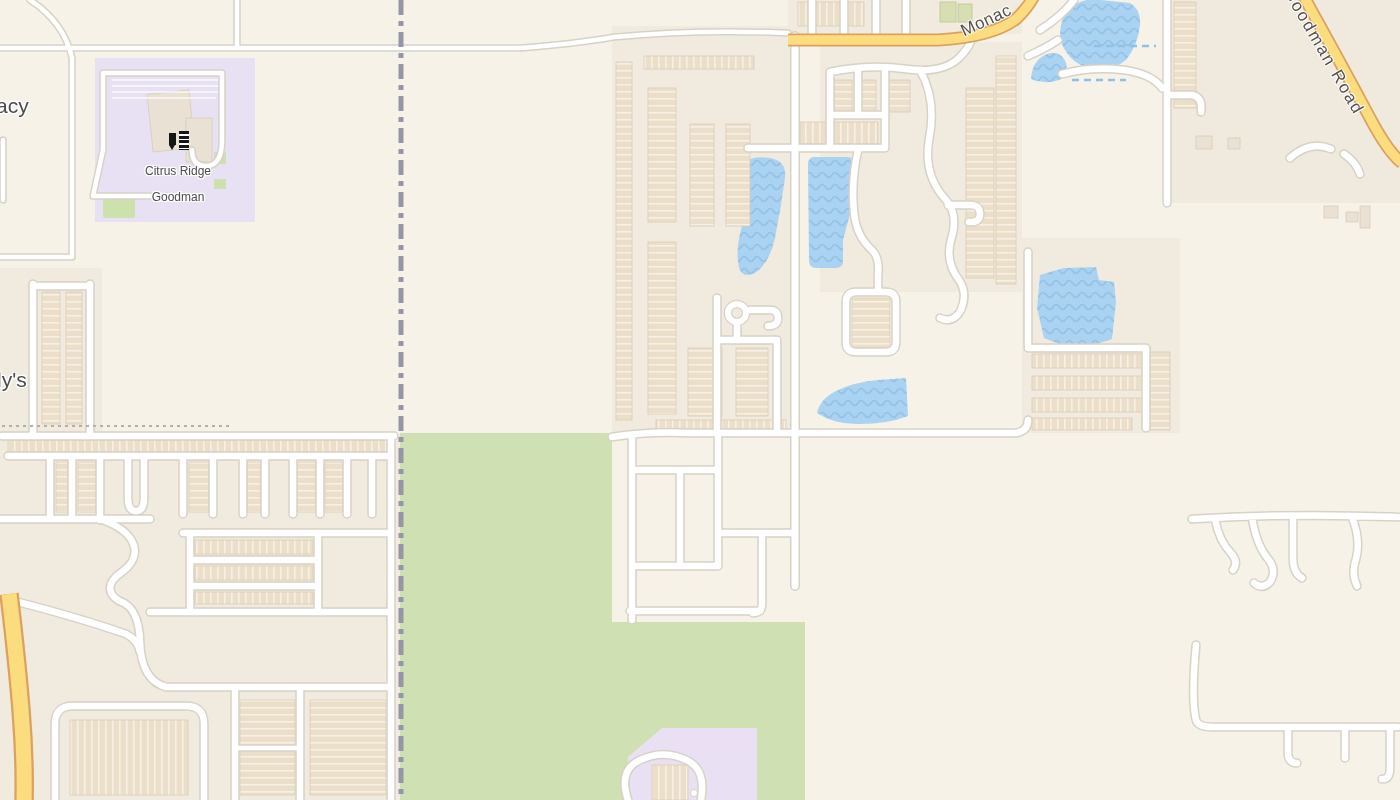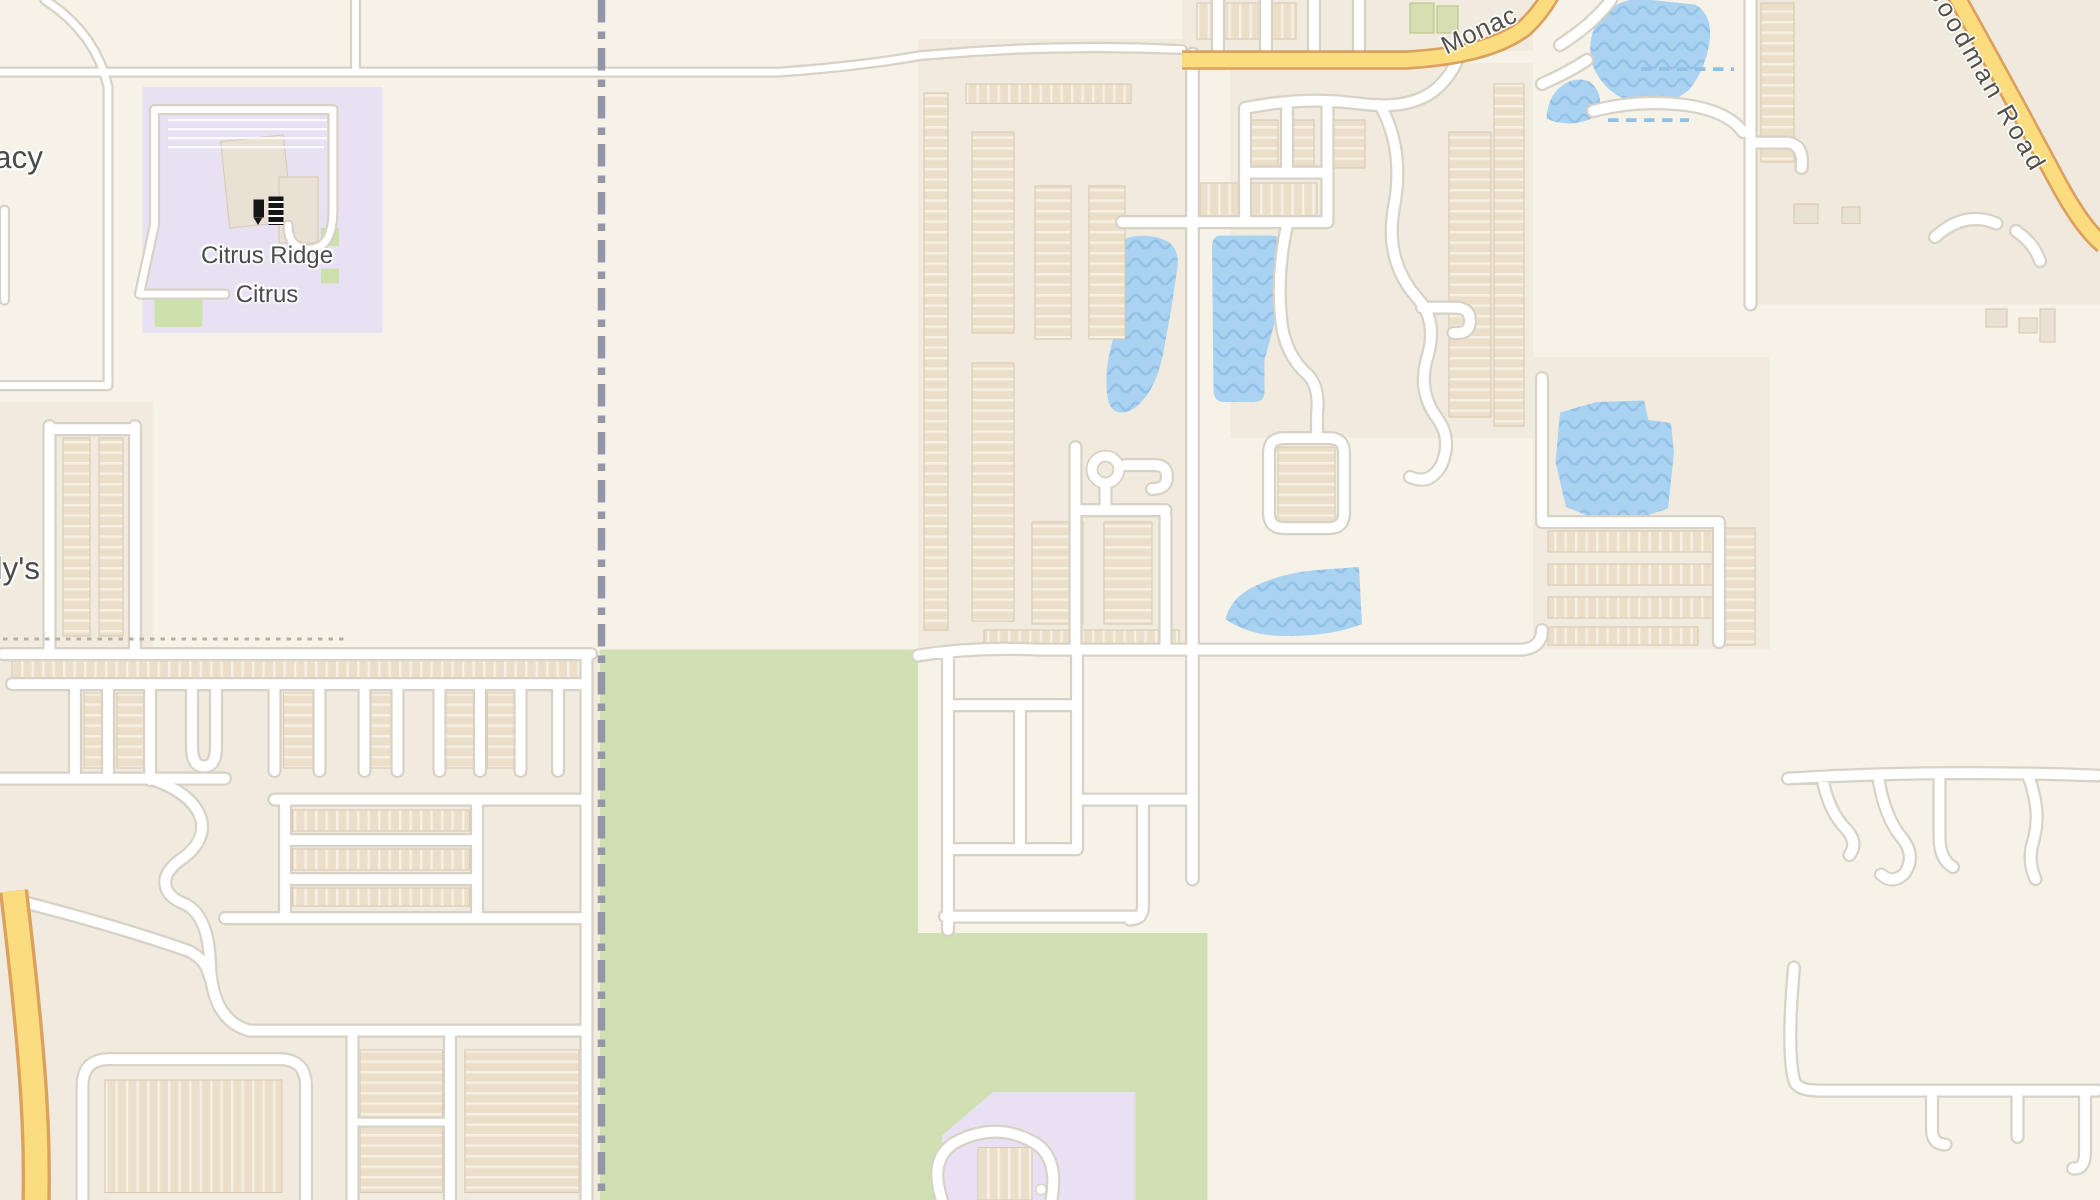--- a/index.html
+++ b/index.html
@@ -18,21 +18,21 @@
   .bldg{fill:var(--green-building);stroke:#b9c48c;stroke-width:.75;}
   
   .maplabel{position:absolute;color:var(--label-text);white-space:nowrap;
     text-shadow:-1px -1px 0 #fff,1px -1px 0 #fff,-1px 1px 0 #fff,1px 1px 0 #fff,
                  0 0 3px #fff,0 0 3px #fff;}
   .roadlabel{position:absolute;color:var(--road-label-text);white-space:nowrap;
     font-size:17px;letter-spacing:.5px;
     text-shadow:-1px -1px 0 rgba(255,255,255,.85),1px -1px 0 rgba(255,255,255,.85),
                 -1px 1px 0 rgba(255,255,255,.85),1px 1px 0 rgba(255,255,255,.85);}
   #school-label{left:86px;top:158px;width:184px;text-align:center;
-    font-size:16px;line-height:26px;}
+    font-size:12px;line-height:26px;}
   #label-acy{left:-4px;top:94px;font-size:21px;}
   #label-lys{left:-3px;top:368px;font-size:21px;}
   #label-monaco{left:962px;top:22px;transform:rotate(-25deg);transform-origin:0 50%;}
   #label-goodman{left:1296px;top:-16px;transform:rotate(60deg);transform-origin:0 0;
     letter-spacing:2px;}
   
   #school-icon{position:absolute;left:166px;top:131px;width:26px;height:22px;}
   #school-icon .bar-a{position:absolute;left:3px;top:2px;width:7px;height:12px;background:#161616;}
   #school-icon .bar-a:after{content:"";position:absolute;left:0;top:12px;
     border-left:3.5px solid transparent;border-right:3.5px solid transparent;
@@ -166,21 +166,21 @@
   <g>
     <path d="M2,426 H230" fill="none" style="stroke:var(--path-dotted)" stroke-width="2" stroke-dasharray="3 4"></path>
     <path d="M401,0 V800" fill="none" style="stroke:var(--boundary)" stroke-width="5" stroke-dasharray="15 6 5 6"></path>
   </g>
 </svg>
 
 <div class="maplabel" id="label-acy">acy</div>
 <div class="maplabel" id="label-lys">ly's</div>
 <div class="maplabel" id="school-label">
   <span>Citrus Ridge</span><br>
-  <span>Citrus</span>
+  <span>Goodman</span>
 </div>
 <div class="roadlabel" id="label-monaco">Monac</div>
 <div class="roadlabel" id="label-goodman">Goodman Road</div>
 
 <div id="school-icon">
   <div class="bar-a"></div>
   <div class="bar-b"></div>
 </div>
 </div>
 

